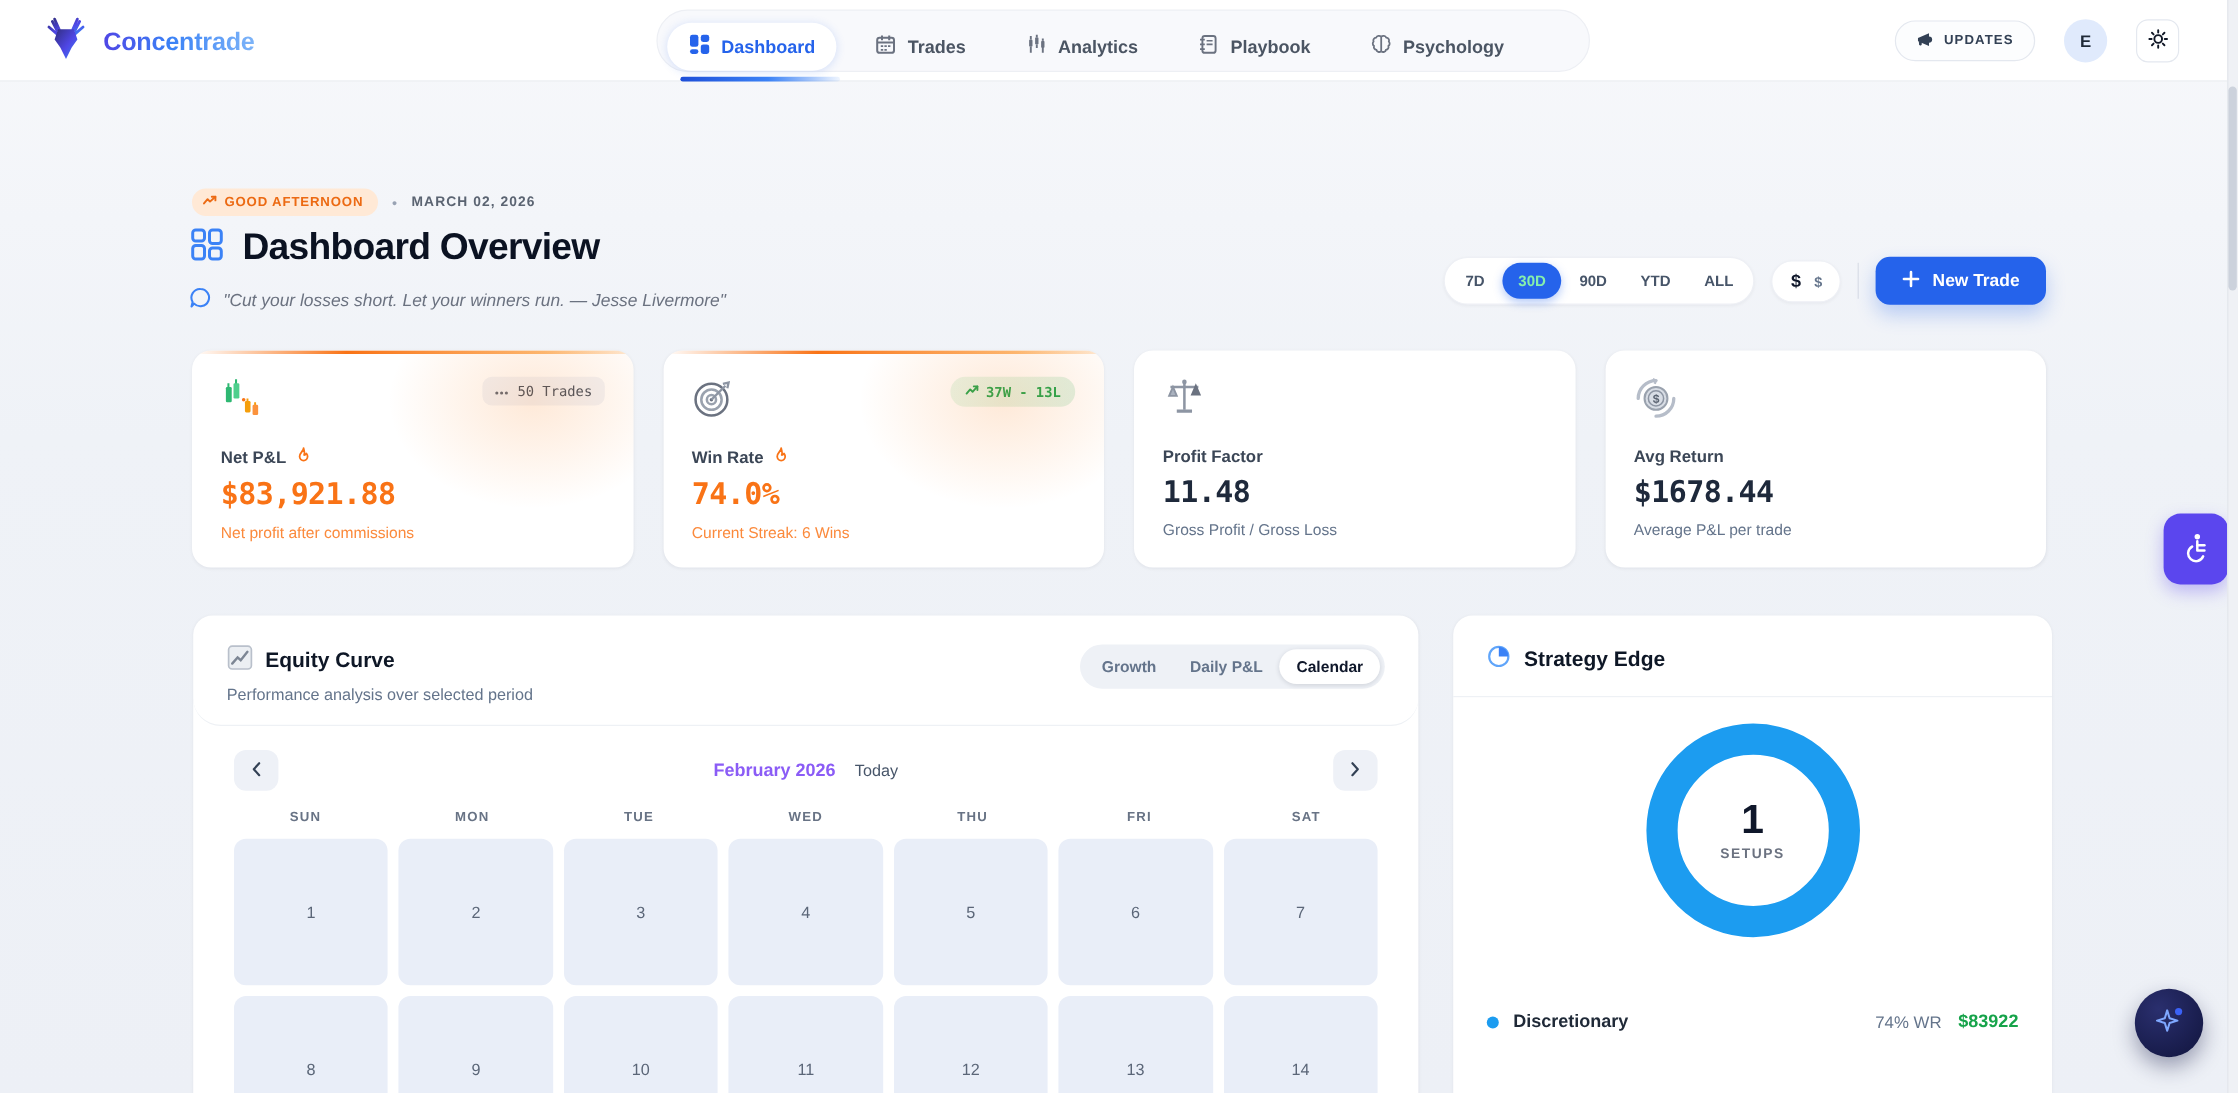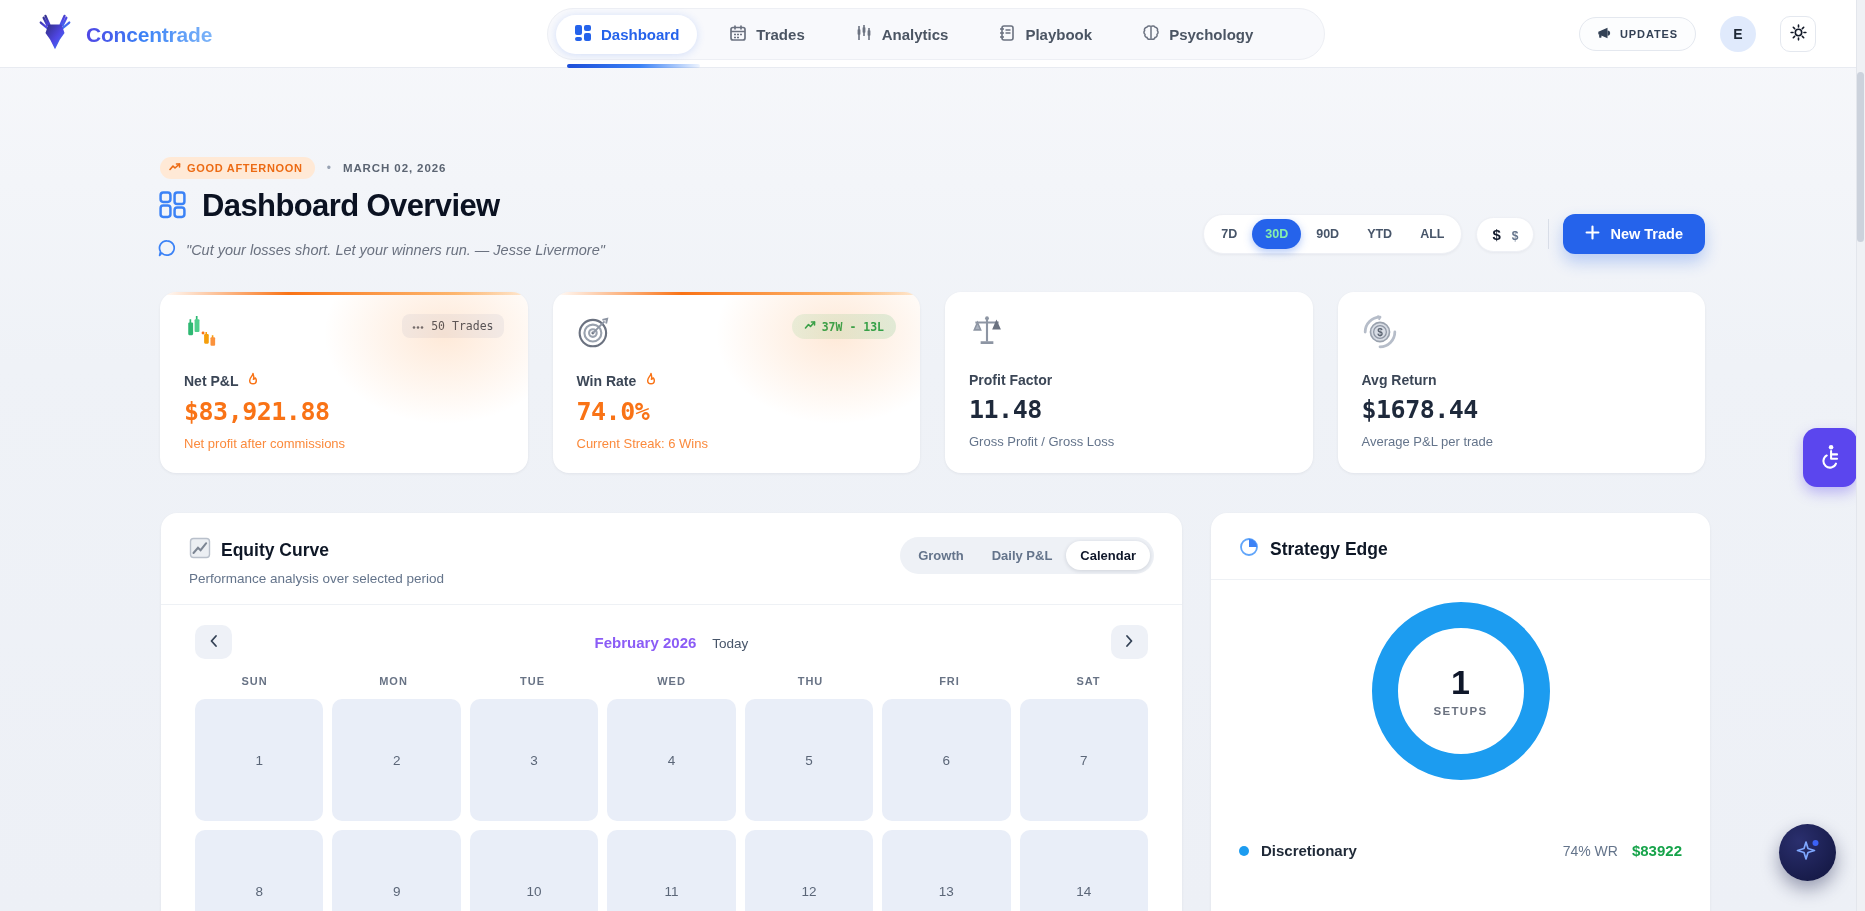--- a/index.html
+++ b/index.html
@@ -13,21 +13,21 @@
 
   
   .topnav { position:absolute; top:0; left:0; right:9px; height:68px;
     background:rgba(255,255,255,.93); border-bottom:1px solid #e8ebf1; z-index:5; }
   .brand { position:absolute; left:36px; top:14px; display:flex; align-items:center; gap:12px; }
   .brand-name { font-size:21px; font-weight:800; letter-spacing:-.2px;
     background:linear-gradient(90deg,#4f46e5 0%,#3b82f6 45%,#7db4f8 100%);
     -webkit-background-clip:text; background-clip:text; color:transparent; }
   .nav-pills { position:absolute; left:547px; top:8px; height:52px; width:778px;
     background:#f8f9fc; border:1px solid #edeff4; border-radius:26px;
-    display:flex; align-items:center; padding:0 8px; gap:14px; }
+    display:flex; align-items:flex-end; padding:0 8px; gap:14px; }
   .nav-tab { display:flex; align-items:center; gap:9px; padding:9px 18px; border-radius:999px;
     font-size:15px; font-weight:600; color:#4b5563; cursor:pointer; white-space:nowrap; }
   .nav-tab svg { color:#6b7280; }
   .nav-tab.active { color:#2563eb; background:#fff; box-shadow:0 1px 8px rgba(37,99,235,.18); }
   .nav-tab.active svg { color:#2563eb; }
   .nav-underline { position:absolute; left:567px; top:64px; width:133px; height:4px; border-radius:4px;
     background:linear-gradient(90deg,#1d4ed8,#3b82f6 55%,rgba(59,130,246,.08)); }
   .nav-right { position:absolute; right:40px; top:16px; display:flex; align-items:center; gap:24px; }
   .updates-btn { height:34px; padding:0 17px; border:1px solid #e4e8ef; border-radius:17px; background:#fcfdfe;
     display:flex; align-items:center; gap:9px; font-size:11px; font-weight:700; letter-spacing:.9px;
@@ -81,21 +81,21 @@
   .card-label { margin-top:10px; display:flex; align-items:center; gap:8px; font-size:14px; font-weight:600; color:#3b4656; }
   .card-value { margin-top:7px; font-family:"DejaVu Sans Mono",monospace; font-size:25px; font-weight:800; letter-spacing:-.5px; }
   .val-orange { color:#f97316; } .val-dark { color:#1e293b; }
   .card-sub { margin-top:10px; font-size:13px; font-weight:500; }
   .sub-orange { color:#fb8a3c; } .sub-gray { color:#64748b; }
 
   
   .equity-card { position:absolute; left:161px; top:513px; width:1021px; height:520px; background:#fff;
     border-radius:16px; box-shadow:0 1px 3px rgba(15,23,42,.06); }
   .eq-header { padding:24px 28px 18px; border-bottom:1px solid #eef1f5; display:flex;
-    justify-content:space-between; align-items:flex-start; }
+    justify-content:space-between; align-items:flex-start;border-radius:23px; }
   .eq-title-line { display:flex; align-items:center; gap:10px; font-size:17.5px; font-weight:800; color:#0e1726; }
   .eq-sub { margin-top:7px; font-size:13.5px; color:#64748b; }
   .eq-tabs { background:#eef1f6; border-radius:999px; padding:4px; display:flex; align-items:center; }
   .eq-tab { padding:7px 14px; border-radius:999px; font-size:13px; font-weight:600; color:#64748b; cursor:pointer; }
   .eq-tab.active { background:#fff; color:#0f172a; box-shadow:0 1px 4px rgba(15,23,42,.14); }
   .cal-nav { padding:20px 34px 12px; display:flex; align-items:center; justify-content:space-between; }
   .cal-btn { width:37px; height:34px; border-radius:10px; background:#eef1f7; border:none; display:flex;
     align-items:center; justify-content:center; cursor:pointer; color:#334155; }
   .cal-center { display:flex; align-items:baseline; gap:16px; }
   .cal-month { font-size:15px; font-weight:800; color:#8b5cf6; }

